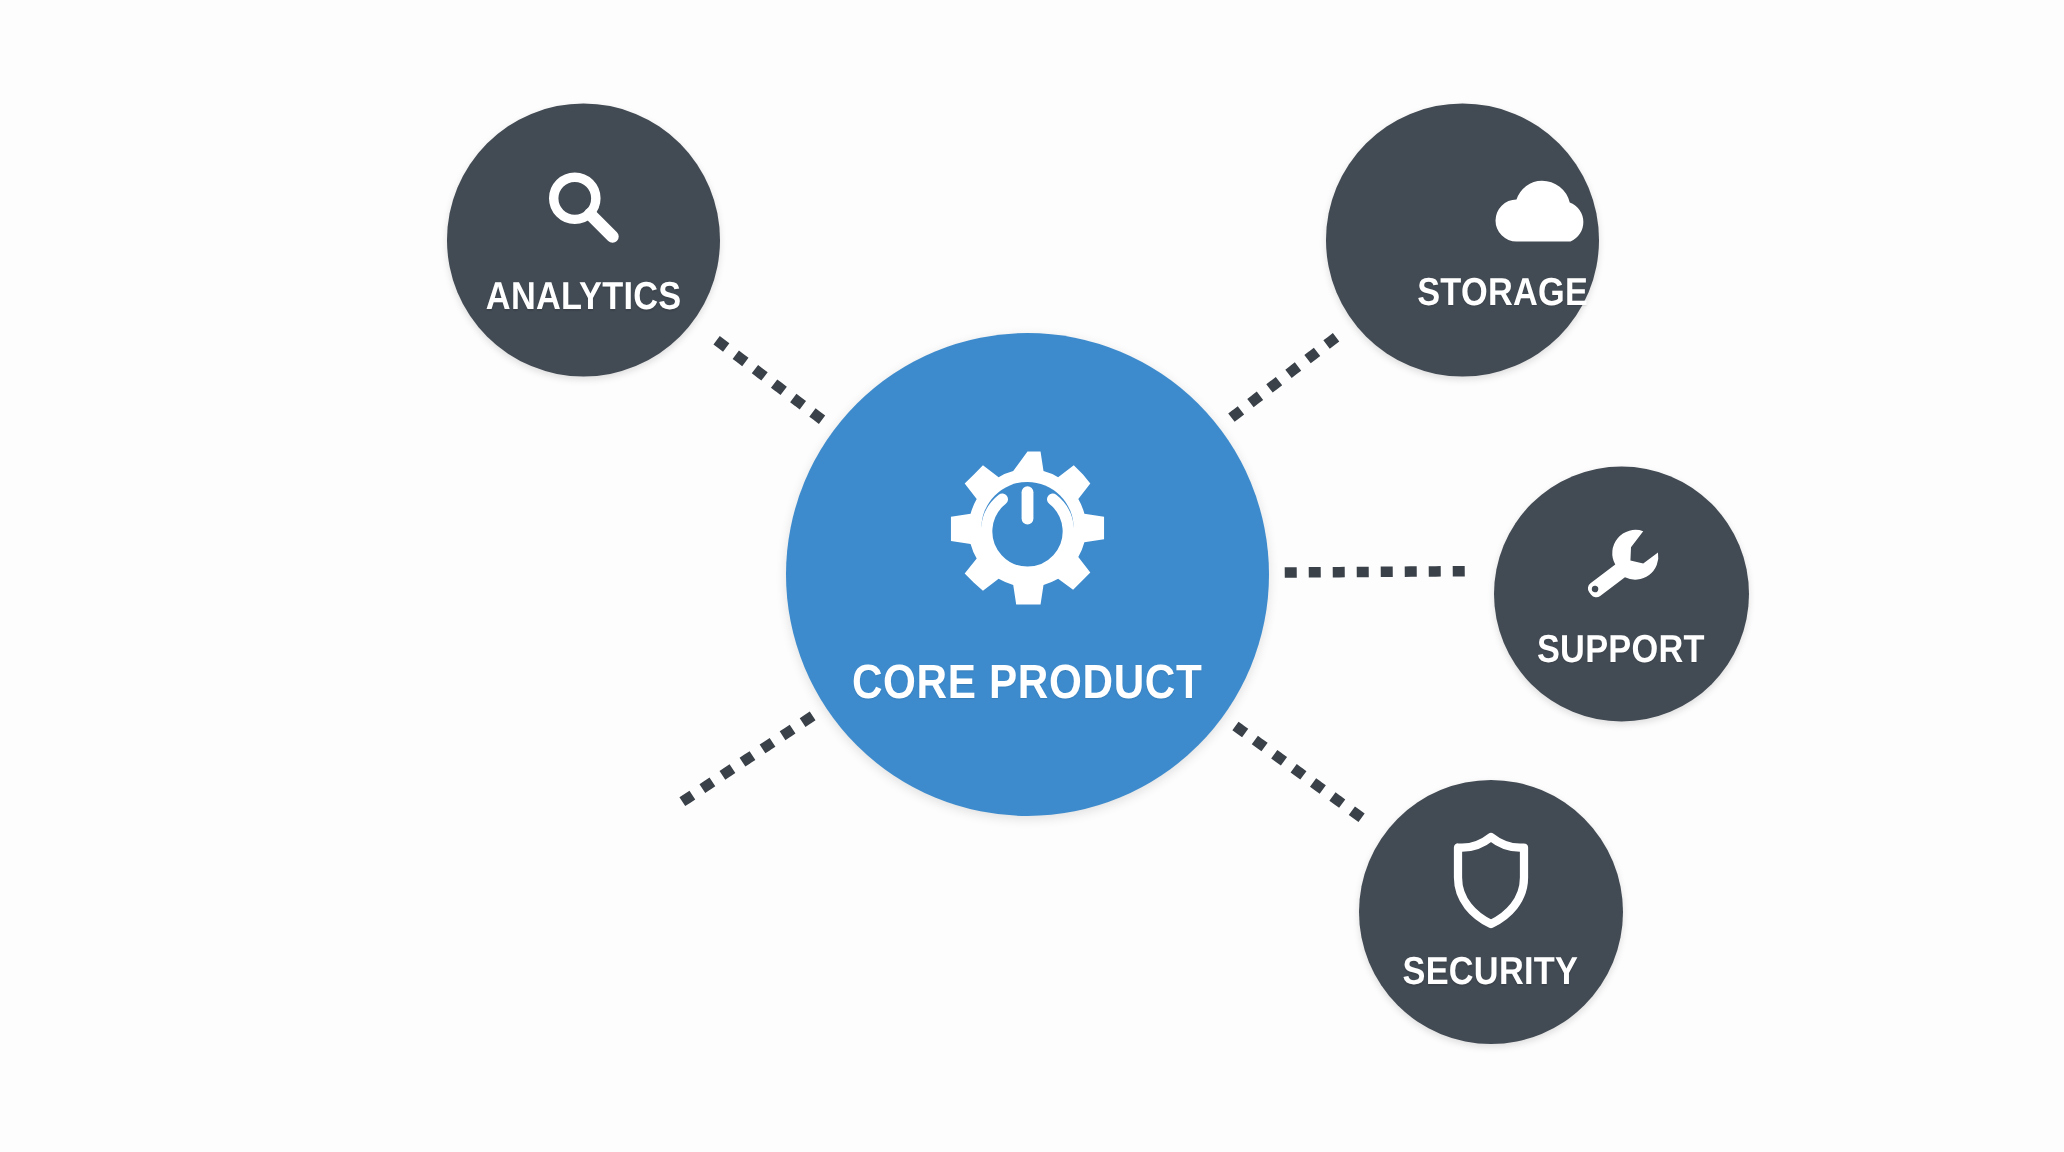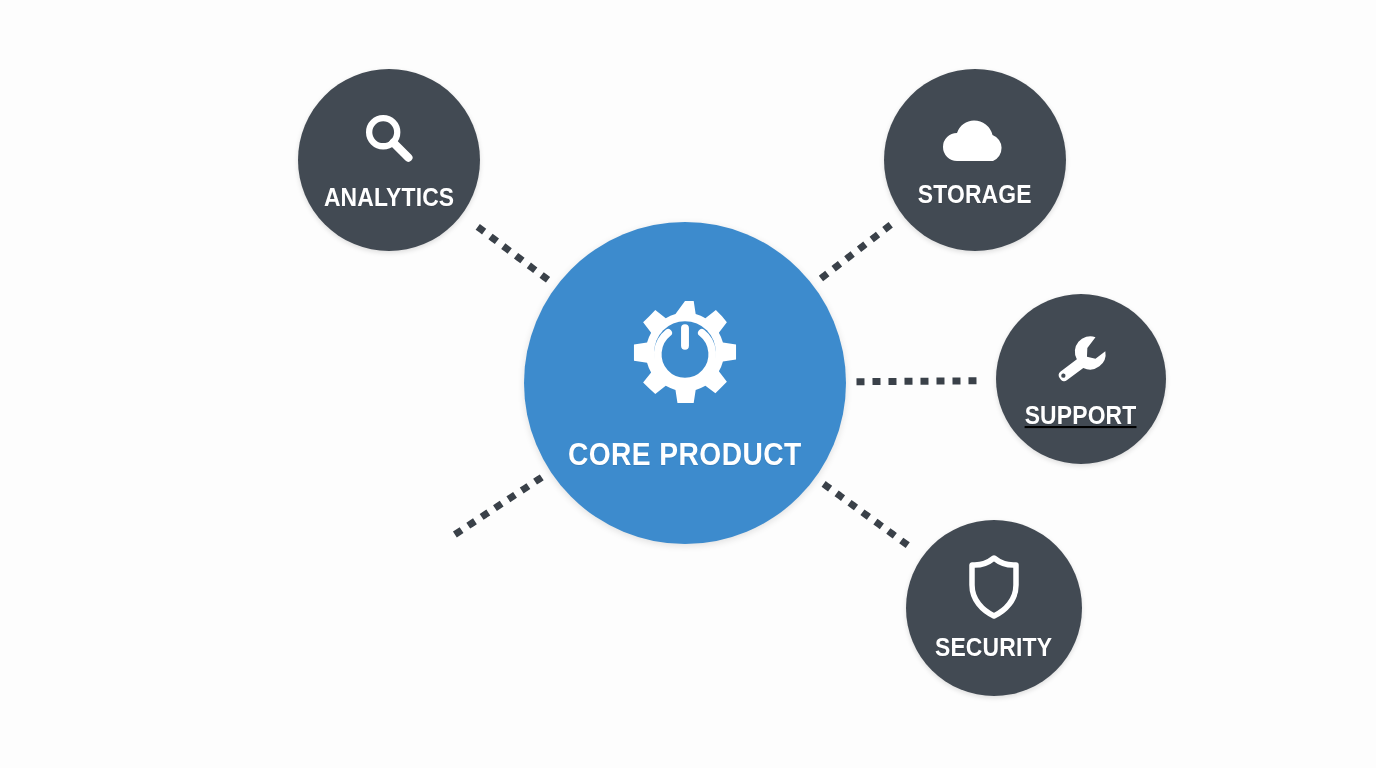--- a/index.html
+++ b/index.html
@@ -58,21 +58,21 @@
     font-size: 26px;
     margin-top: 12px;
   }
   .core .node-label {
     font-size: 32px;
     margin-top: 26px;
     letter-spacing: 0.5px;
   }
   
   #node-analytics   { left: 298px; top:  69px; width: 182px; height: 182px; }
-  #node-storage     { left: 884px; top:  69px; width: 182px; height: 182px; }
+  #node-storage     { left: 884px; top:  69px; width: 182px; height: 182px; align-items: flex-end; }
   #node-support     { left: 996px; top: 295px; width: 170px; height: 170px; }
   #node-security    { left: 906px; top: 520px; width: 176px; height: 176px; }
   #node-integration { left: 276px; top: 503px; width: 180px; height: 180px; }
   #node-core        { left: 524px; top: 222px; width: 322px; height: 322px; }
 </style>
 </head>
 <body>
 
 <div id="stage">
 
@@ -119,21 +119,21 @@
   <div class="node satellite" id="node-storage" style="left: 884px; top: 69px; width: 182px; height: 182px;">
     <span class="node-icon">
       <svg width="74" height="56" viewBox="0 0 74 56" fill="#ffffff">
         <path d="M19 50 A14 14 0 0 1 19 22 A18 18 0 0 1 36 9.5
                  A19 19 0 0 1 54.5 24 A14 14 0 0 1 55 50 Z"></path>
       </svg>
     </span>
     <span class="node-label">STORAGE</span>
   </div>
 
-  <div class="node satellite" id="node-support" style="left: 996px; top: 294px; width: 170px; height: 170px; text-decoration: underline;">
+  <div class="node satellite" id="node-support" style="left: 996px; top: 311px; width: 170px; height: 170px;">
     <span class="node-icon">
       <svg width="60" height="60" viewBox="0 0 64 64" fill="#ffffff">
         <g transform="rotate(8 32 32)">
           <path d="M44.2 7.8 A16.5 16.5 0 0 0 27.8 34.0 L12.2 49.6
                    a4.6 4.6 0 0 0 0 6.5 l1.6 1.6 a4.6 4.6 0 0 0 6.5 0
                    L35.9 42.1 A16.5 16.5 0 0 0 56.7 21.3 L47.4 30.6
                    l-9.3 -0.9 l-0.9 -9.3 Z"></path>
           <circle cx="16.0" cy="53.3" r="2.3" fill="#424a53"></circle>
         </g>
       </svg>

